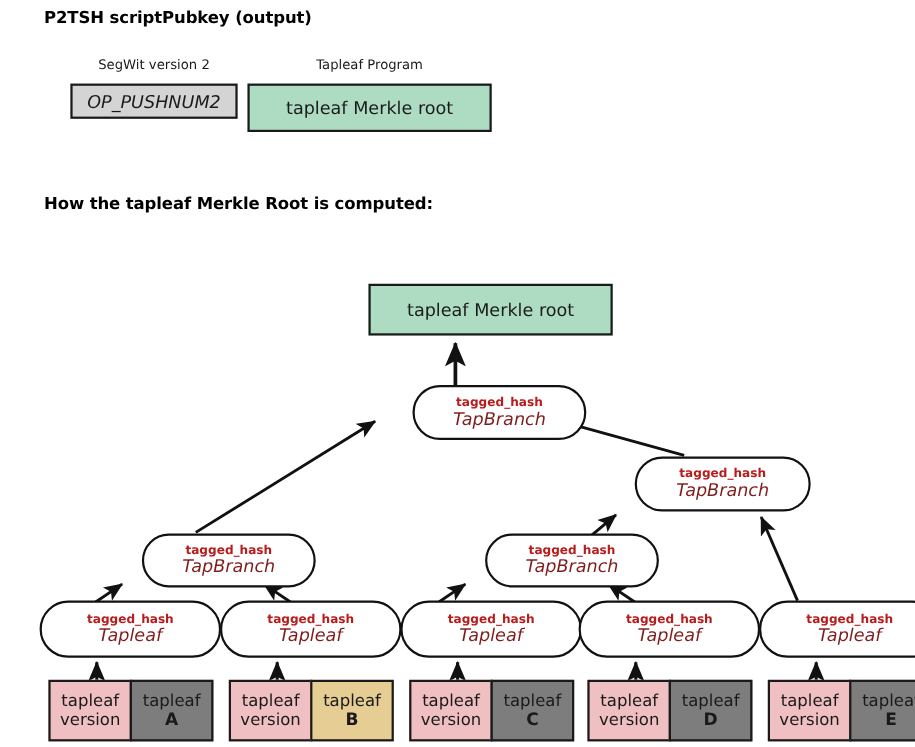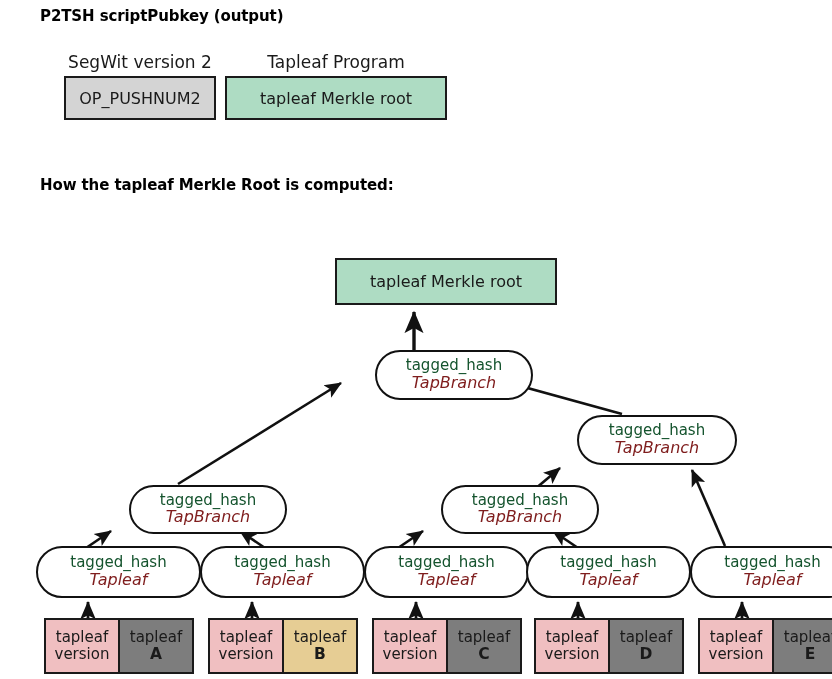--- a/index.html
+++ b/index.html
@@ -28,42 +28,43 @@
     font-weight: bold;
     font-size: 15px;
     letter-spacing: -0.1px;
     white-space: nowrap;
   }
   #title-scriptpubkey { left: 8px; top: 7px; }
   #title-merkleroot  { left: 8px; top: 176px; }
 
   
   .field-label {
-    font-size: 17px;
+    font-size: 12px;
     white-space: nowrap;
     text-align: center;
     color: #1a1a1a;
   }
   #label-segwit-version { left: 22px; top: 52px; width: 172px; }
   #label-witness-program { left: 193px; top: 52px; width: 222px; }
 
   
   .field-box {
     box-sizing: border-box;
     border: 2px solid #1a1a1a;
     display: flex;
     align-items: center;
     justify-content: center;
     font-size: 16px;
     color: #1a1a1a;
     white-space: nowrap;
   }
   #box-op-pushnum {
-    left: 32px; top: 76px; width: 152px; height: 44px;
+    left: 32px; top: 76px; width: 152px; height: 32px;
     background: #d4d4d4;
+    font-style: italic;
   }
   #box-witness-program {
     left: 193px; top: 76px; width: 222px; height: 44px;
     background: #aedcc3;
   }
 
   
   #box-merkle-root-result {
     left: 303px; top: 258px; width: 222px; height: 47px;
     background: #aedcc3;
@@ -84,24 +85,24 @@
     border: 2.2px solid #111111;
     border-radius: 26px;
     display: flex;
     flex-direction: column;
     align-items: center;
     justify-content: center;
     line-height: 1.05;
     z-index: 3;
   }
   .hash-node .fn {
-    font-weight: normal;
-    font-size: 15px;
-    white-space: nowrap;
-    color: #14532d;
+    font-weight: bold;
+    font-size: 11px;
+    white-space: nowrap;
+    color: #b91c1c;
   }
   .hash-node .tag {
     font-style: italic;
     font-size: 16px;
     white-space: nowrap;
     color: #7f1d1d;
     margin-top: 1px;
   }
 
   #node-root-branch   { left: 343px; top: 350px; width: 158px; height: 50px; }

